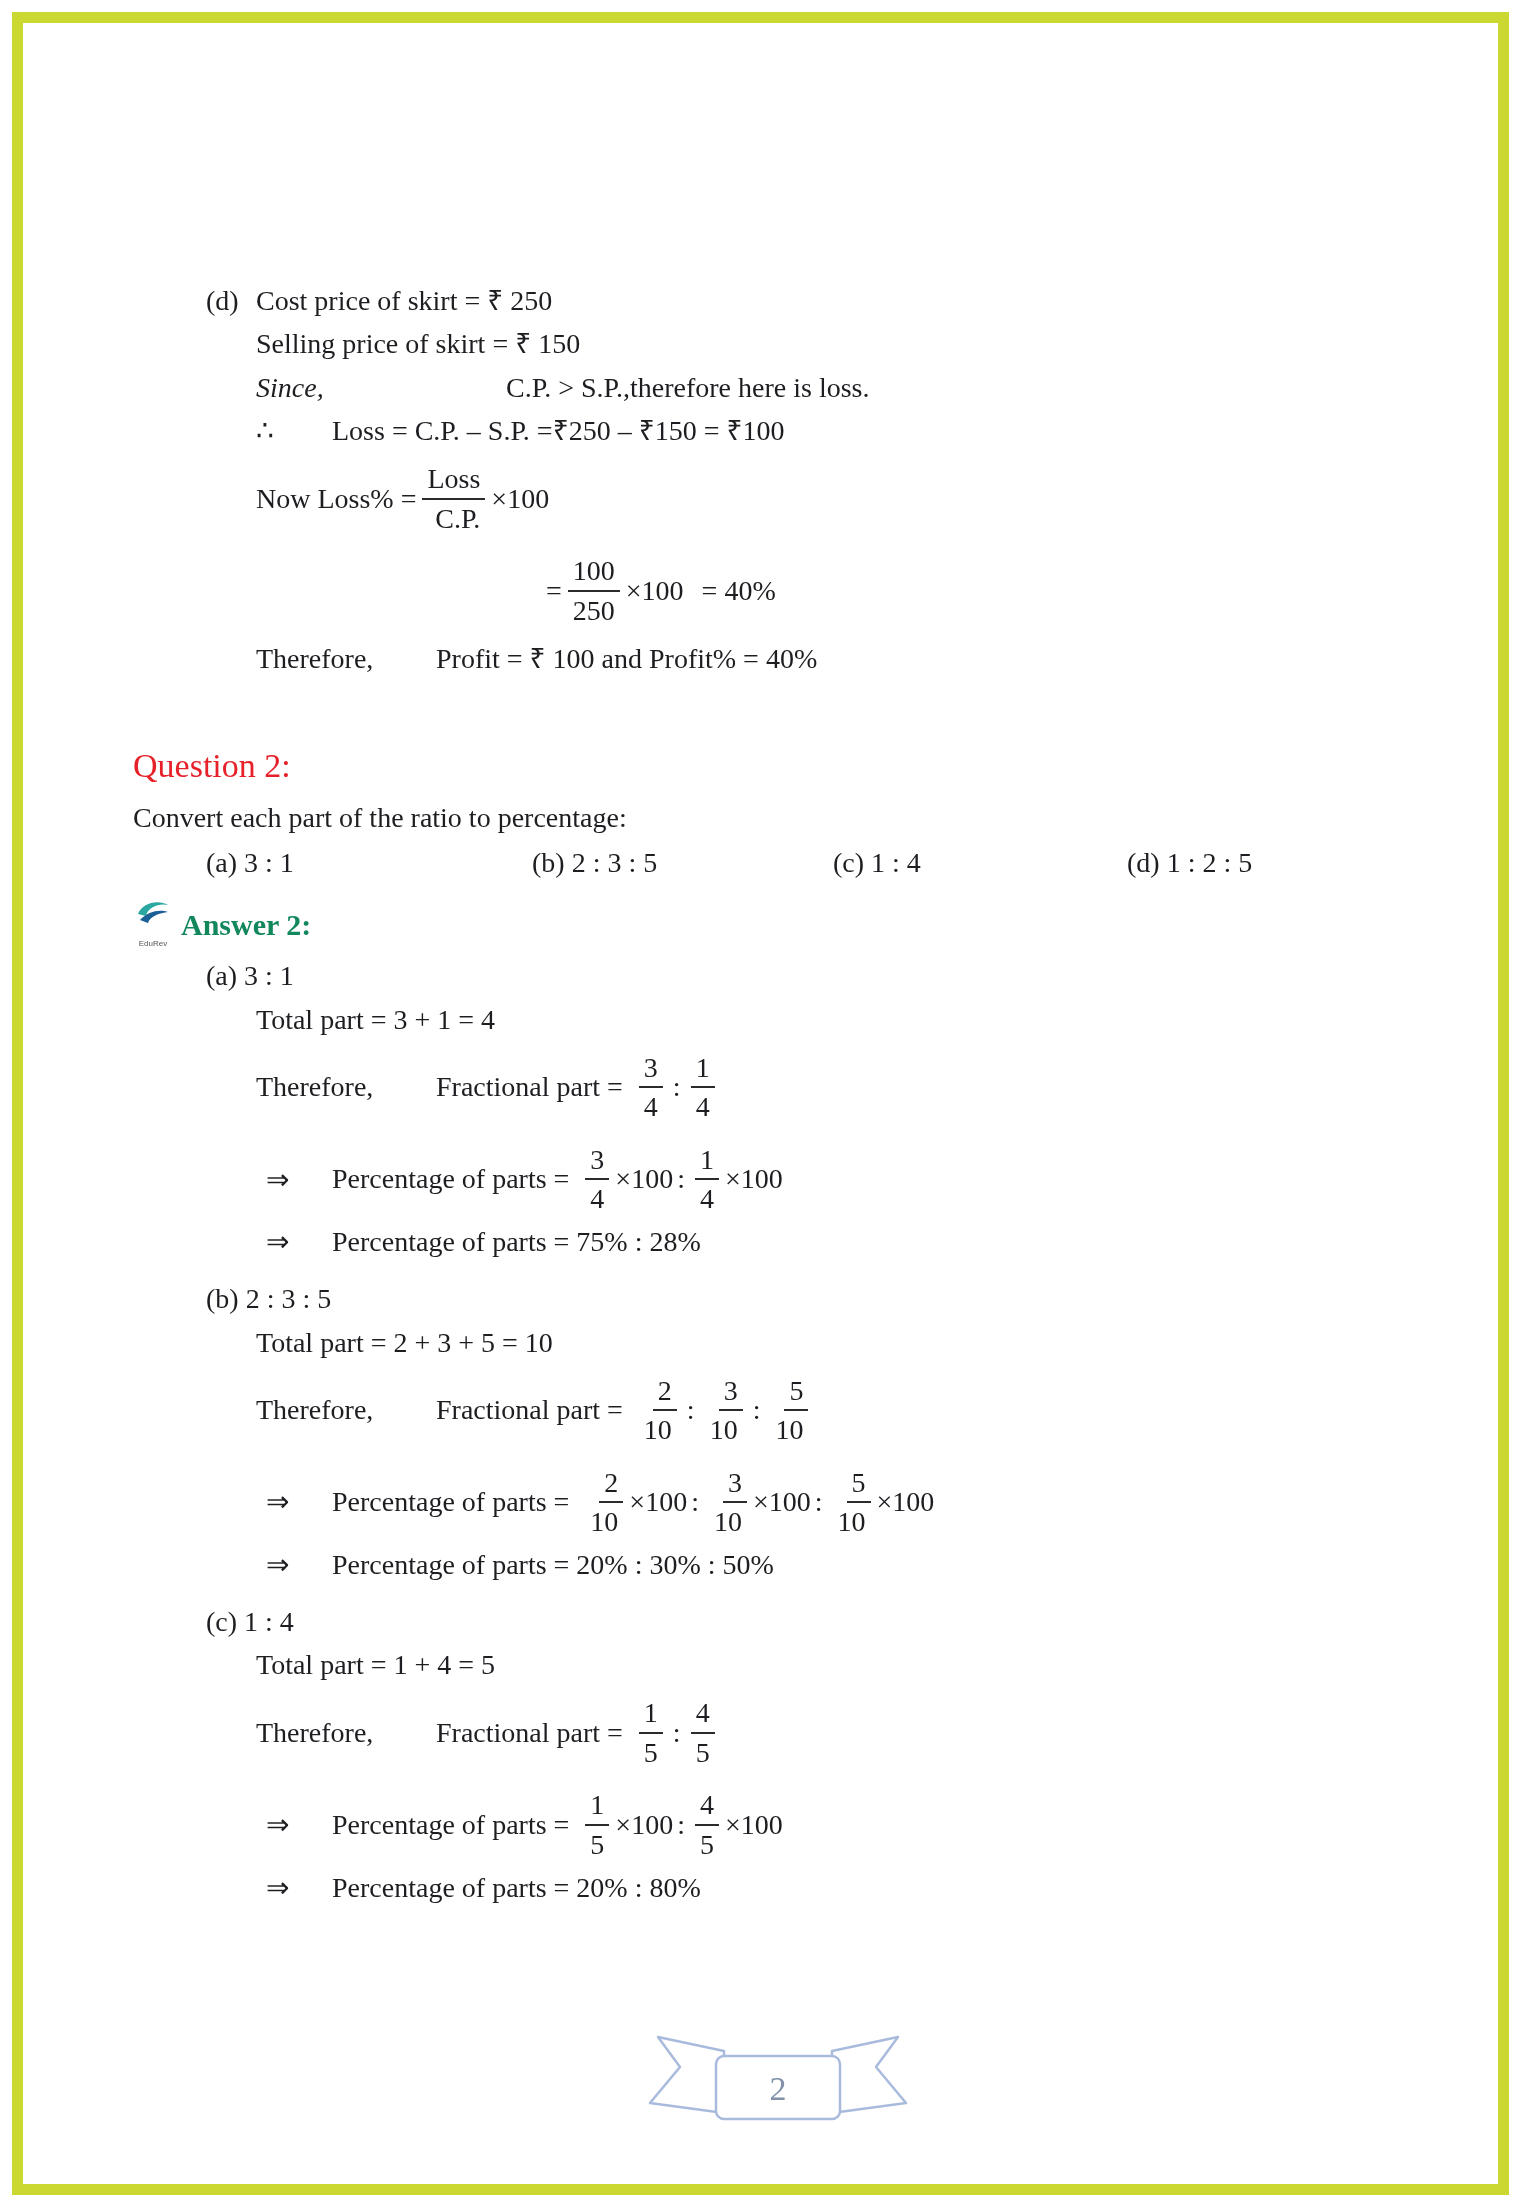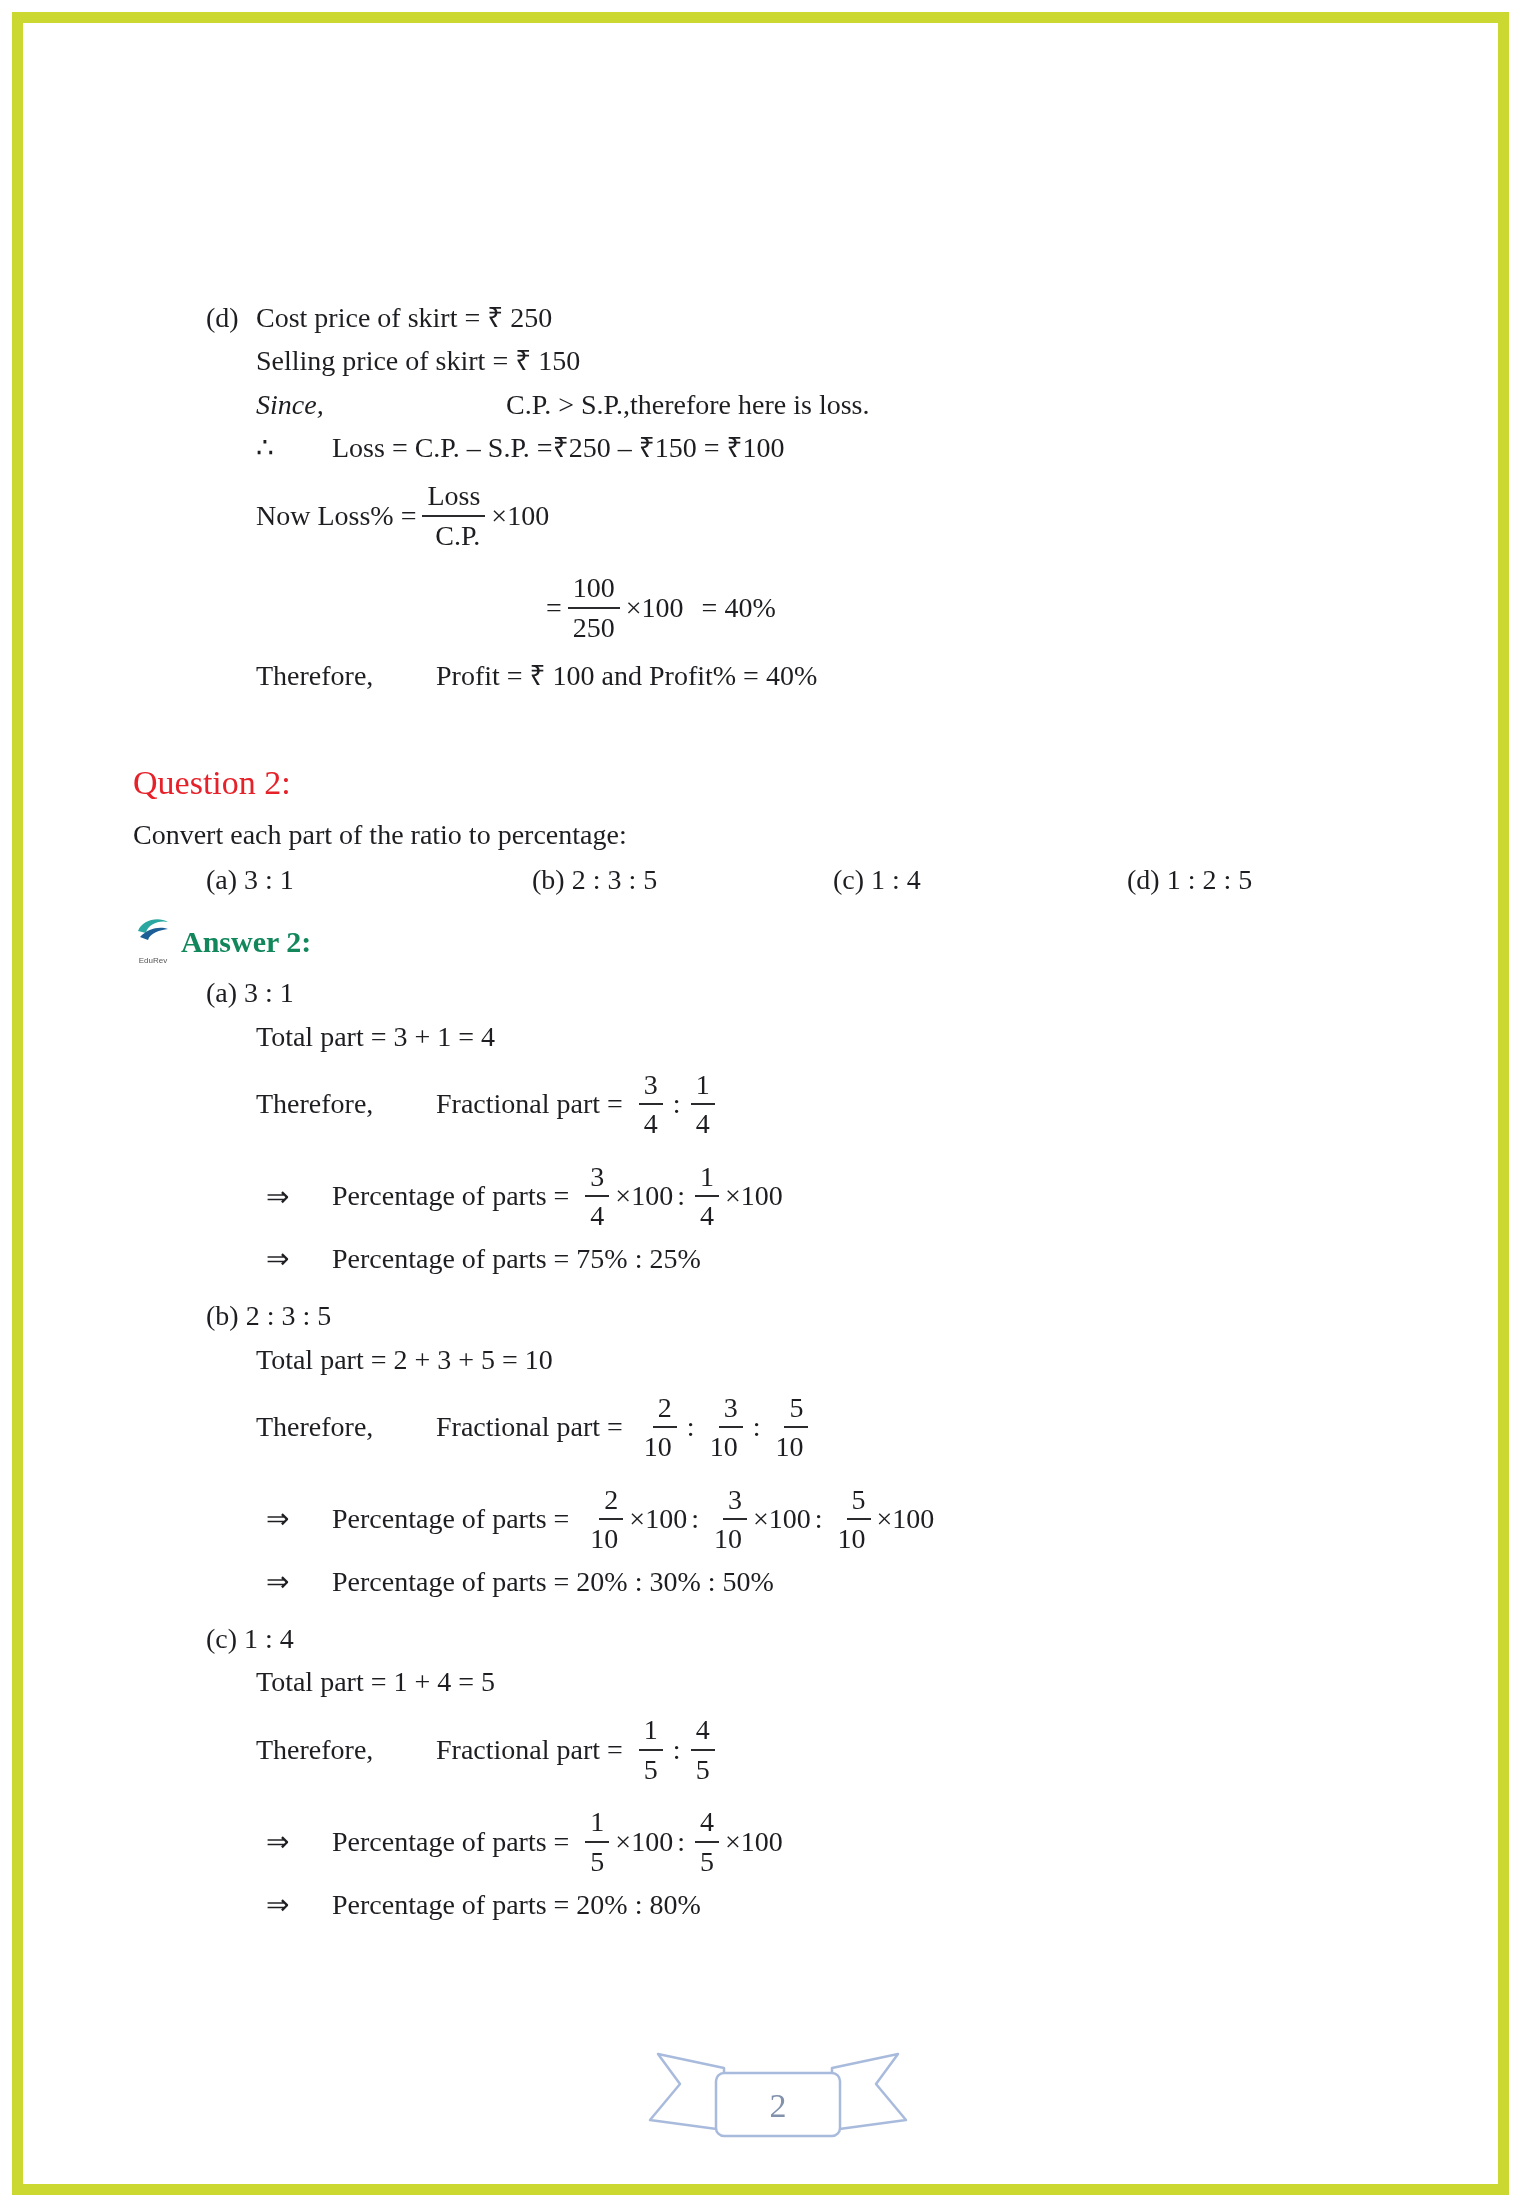--- a/index.html
+++ b/index.html
@@ -12,21 +12,21 @@
     color:#1e1e22;
     overflow:hidden;
   }
   .frame {
     position:absolute; inset:12px;
     border:11px solid #ccd832;
     pointer-events:none;
   }
   .content {
     position:absolute;
-    top:296px; left:133px; width:1290px;
+    top:279px; left:133px; width:1290px;
   }
   .line { font-size:28px; line-height:1.55; }
   .block { margin-left:73px; }
   .sub { margin-left:50px; }
   .tag { display:inline-block; width:50px; }
   .w76  { display:inline-block; width:76px; }
   .w171 { display:inline-block; width:171px;font-style:italic; }
   .w203 { display:inline-block; width:203px;text-align:right; }
   .w180 { display:inline-block; width:180px; }
   .fline {
@@ -154,21 +154,21 @@
           <span>×100</span>
           <span class="colon">:</span>
           <span class="frac">
             <span class="num">1</span>
             <span class="den">4</span>
           </span>
           <span>×100</span>
         </div>
         <div class="resline sub">
           <span class="arrow">⇒</span>
-          <span>Percentage of parts = 75% : 25%</span>
+          <span>Percentage of parts = 75% : 28%</span>
         </div>
       </div>
 
       <div class="part">
         <div class="line">(b) 2 : 3 : 5</div>
         <div class="line sub">Total part = 2 + 3 + 5 = 10</div>
         <div class="fline sub">
           <span class="w180">Therefore,</span>
           <span class="mr8">Fractional part =</span>
           <span class="frac">

